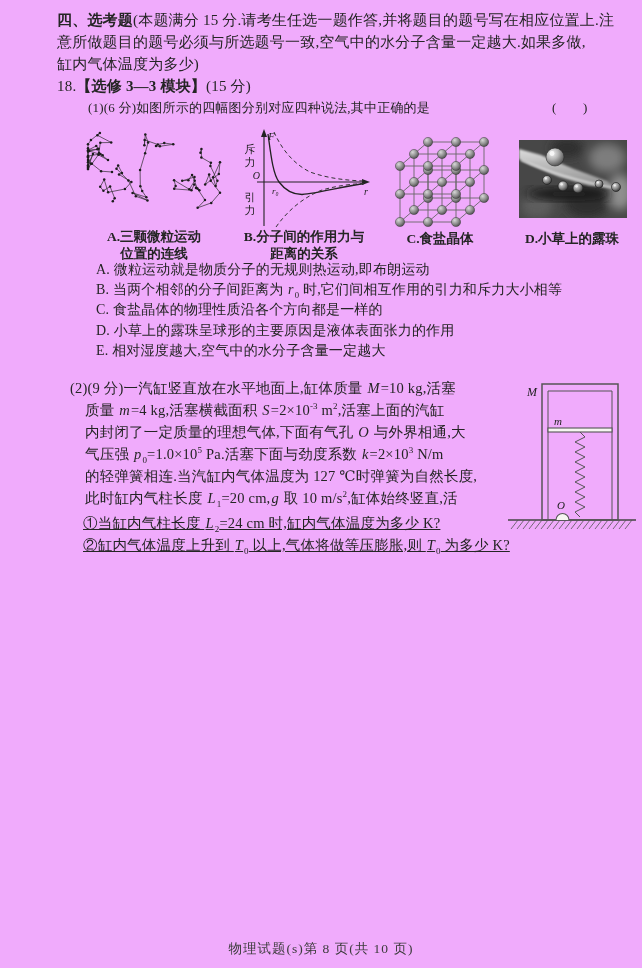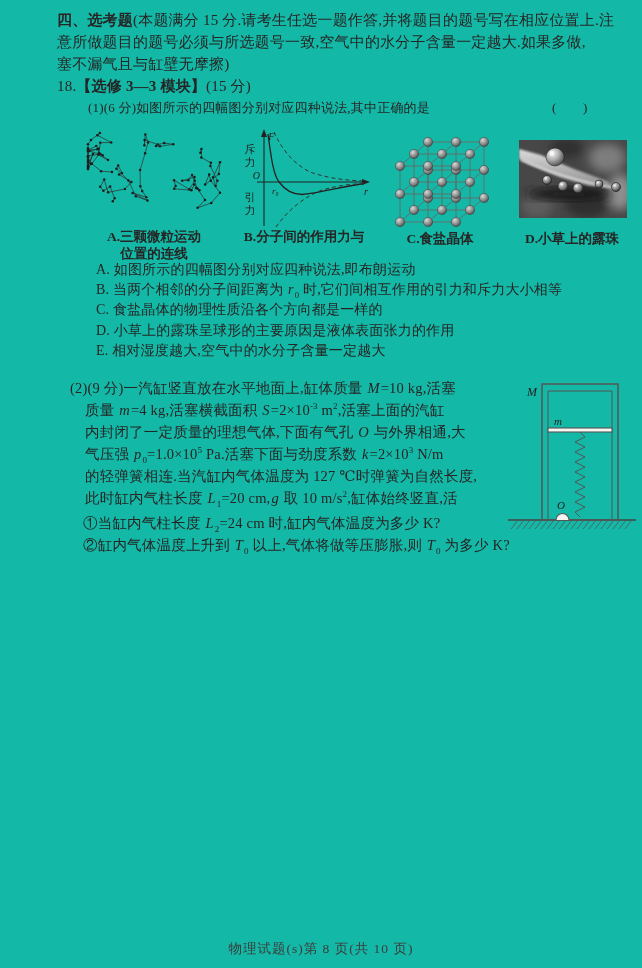--- a/index.html
+++ b/index.html
@@ -1,45 +1,45 @@
 <!DOCTYPE html>
 <html><head>
 <meta charset="utf-8">
 <style>
   html,body{margin:0;padding:0;background:#e9e9e7;}
   #page{
-    position:relative;width:642px;height:968px;background:#14b8a6;
+    position:relative;width:642px;height:968px;background:#f0abfc;
     font-family:"Liberation Serif","DejaVu Serif",serif;color:#252525;
     overflow:hidden;margin:0 auto;
   }
   .abs{position:absolute;}
   .line{font-size:13px;white-space:nowrap;letter-spacing:.2px;}
   .hline{font-size:15px;line-height:22px;white-space:nowrap;letter-spacing:.2px;}
   .bold{font-weight:bold;}
   sup,sub{font-size:.62em;line-height:0;}
   i.v{font-family:"Liberation Serif","DejaVu Serif",serif;font-style:italic;padding:0 1px;}
   .cap{font-weight:bold;font-size:13.5px;line-height:17px;text-align:center;white-space:nowrap;}
   .optline{font-size:14px;line-height:20.2px;white-space:nowrap;letter-spacing:.2px;}
   .p2line{font-size:14.5px;line-height:22px;white-space:nowrap;letter-spacing:.2px;}
   .p2line.ind{padding-left:15px;}
-  .p2line.circ{padding-left:13px;}
+  .p2line.circ{padding-left:13px;text-decoration:underline;}
   .footer{width:100%;text-align:center;font-size:13.5px;color:#3c3c3c;letter-spacing:1px;}
   svg{display:block;}
   svg text{font-family:"Liberation Serif","DejaVu Serif",serif;fill:#222;}
   svg .it{font-style:italic;}
 </style>
 </head>
 <body>
 
 <div id="page">
 
   <div class="abs" style="left:57px;top:9px;">
     <div class="hline"><span class="bold">四、选考题</span><span>(本题满分 15 分.请考生任选一题作答,并将题目的题号写在相应位置上.注</span></div>
     <div class="hline">意所做题目的题号必须与所选题号一致,空气中的水分子含量一定越大.如果多做,</div>
-    <div class="hline">塞不漏气且与缸壁无摩擦)</div>
+    <div class="hline">缸内气体温度为多少)</div>
   </div>
 
   <div class="abs hline" style="left:57px;top:75px;">
     <span>18.</span><span class="bold">【选修 3—3 模块】</span><span>(15 分)</span>
   </div>
 
   <div class="abs line" style="left:88px;top:99px;">(1)(6 分)如图所示的四幅图分别对应四种说法,其中正确的是</div>
   <div class="abs line" style="left:552px;top:99px;">(　　)</div>
 
   <svg id="fig-a" class="abs" style="left:84px;top:128px;" width="140" height="96" viewBox="0 0 140 96">
@@ -299,26 +299,27 @@
       <circle cx="95.8" cy="45.5" r="1.1" fill="#eee"></circle>
     </g>
   </svg>
 
   <div class="abs cap" style="left:80px;top:228px;width:148px;text-align:center;">
     <div>A.三颗微粒运动</div>
     <div>位置的连线</div>
   </div>
   <div class="abs cap" style="left:228px;top:228px;width:152px;">
     <div>B.分子间的作用力与</div>
+    <div>距离的关系</div>
   </div>
   <div class="abs cap" style="left:386px;top:230px;width:108px;">C.食盐晶体</div>
   <div class="abs cap" style="left:512px;top:230px;width:120px;">D.小草上的露珠</div>
 
   <div class="abs" style="left:96px;top:260px;">
-    <div class="optline">A. 如图所示的四幅图分别对应四种说法,即布朗运动</div>
+    <div class="optline">A. 微粒运动就是物质分子的无规则热运动,即布朗运动</div>
     <div class="optline">B. 当两个相邻的分子间距离为 <i class="v">r</i><sub>0</sub> 时,它们间相互作用的引力和斥力大小相等</div>
     <div class="optline">C. 食盐晶体的物理性质沿各个方向都是一样的</div>
     <div class="optline">D. 小草上的露珠呈球形的主要原因是液体表面张力的作用</div>
     <div class="optline">E. 相对湿度越大,空气中的水分子含量一定越大</div>
   </div>
 
   <div class="abs" style="left:70px;top:377px;">
     <div class="p2line">(2)(9 分)一汽缸竖直放在水平地面上,缸体质量 <i class="v">M</i>=10 kg,活塞</div>
     <div class="p2line ind">质量 <i class="v">m</i>=4 kg,活塞横截面积 <i class="v">S</i>=2×10<sup>-3</sup> m<sup>2</sup>,活塞上面的汽缸</div>
     <div class="p2line ind">内封闭了一定质量的理想气体,下面有气孔 <i class="v">O</i> 与外界相通,大</div>

